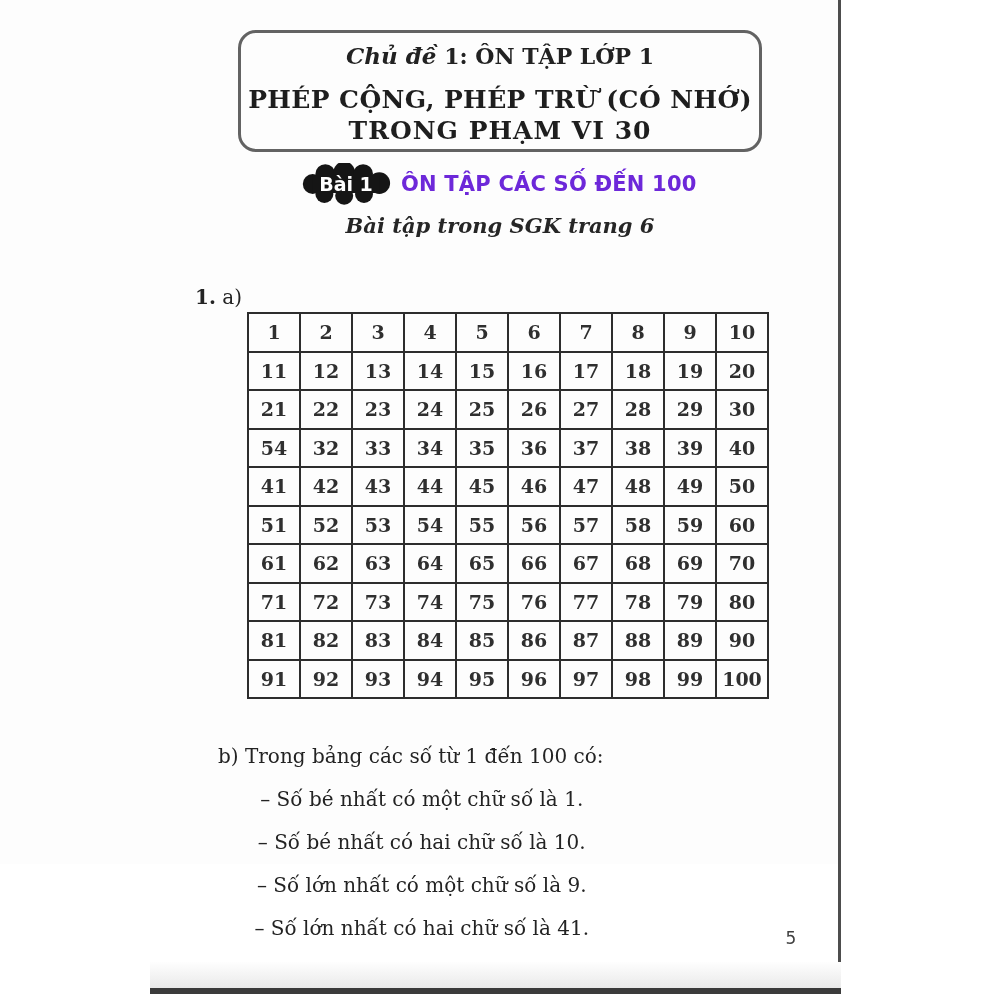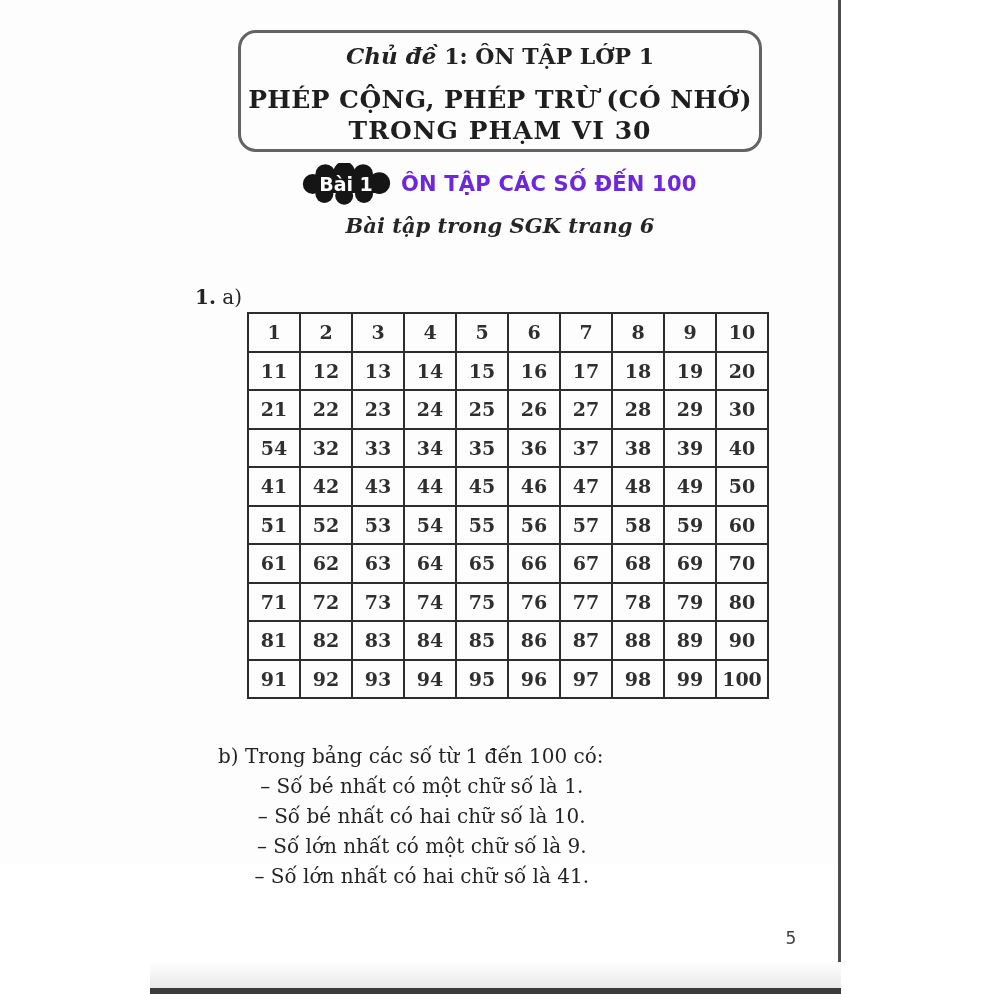--- a/index.html
+++ b/index.html
@@ -58,21 +58,21 @@
   .num-table td {
     width:50px; height:36.5px; padding:0;
     border:2px solid #2d2d2d;
     text-align:center; vertical-align:middle;
     font-size:19px; font-weight:bold; color:#2f2f2f;
   }
 
   
   .part-b { position:absolute; left:218px; top:744px; font-size:20px; color:#232323;text-align:center; }
   .pb-intro { }
-  .pb-item { margin-top:6px; margin-left:22px; }
+  .pb-item { margin-top:19px; margin-left:22px; }
 
   .page-number {
     position:absolute; left:778px; top:928px; width:26px; text-align:center;
     font-family:"DejaVu Sans","Liberation Sans",sans-serif;
     font-size:17px; color:#3f3f3f;
   }
 
   
   .page-edge-line { position:absolute; left:838px; top:0; width:3px; height:990px; background:#4d4d4d; }
   .right-strip { position:absolute; left:841px; top:0; width:153px; height:994px; background:#ffffff; }

